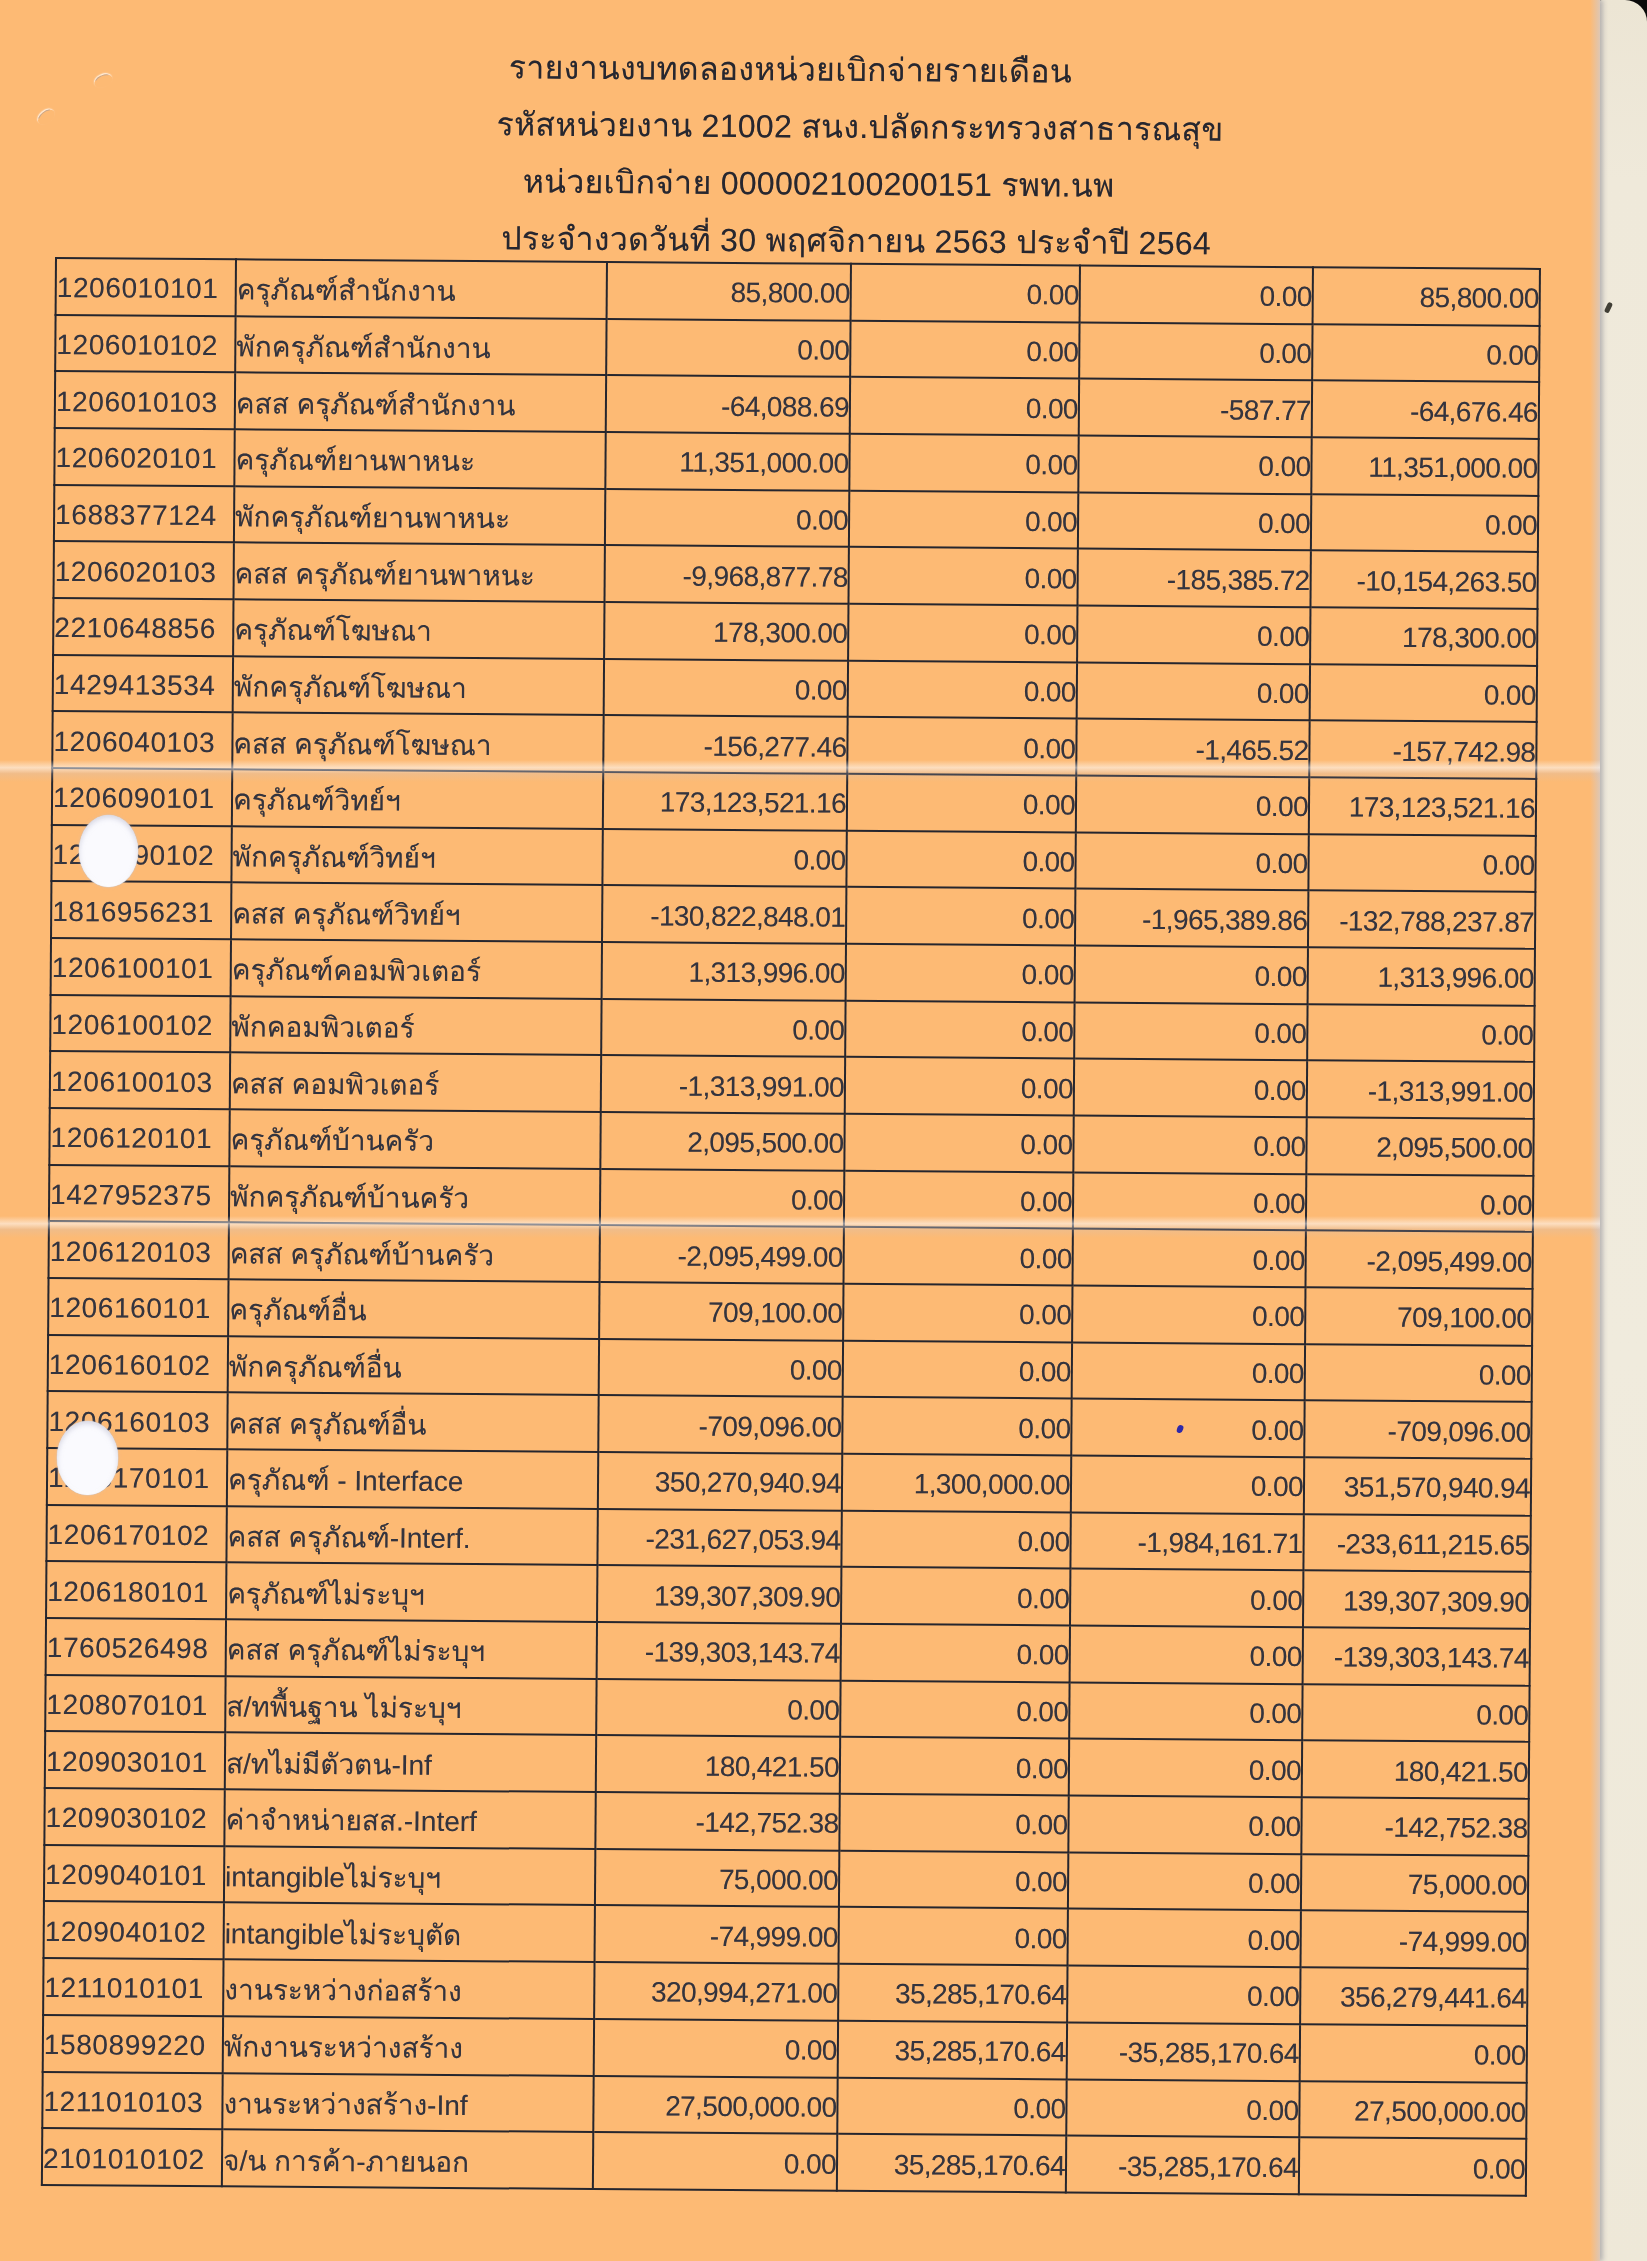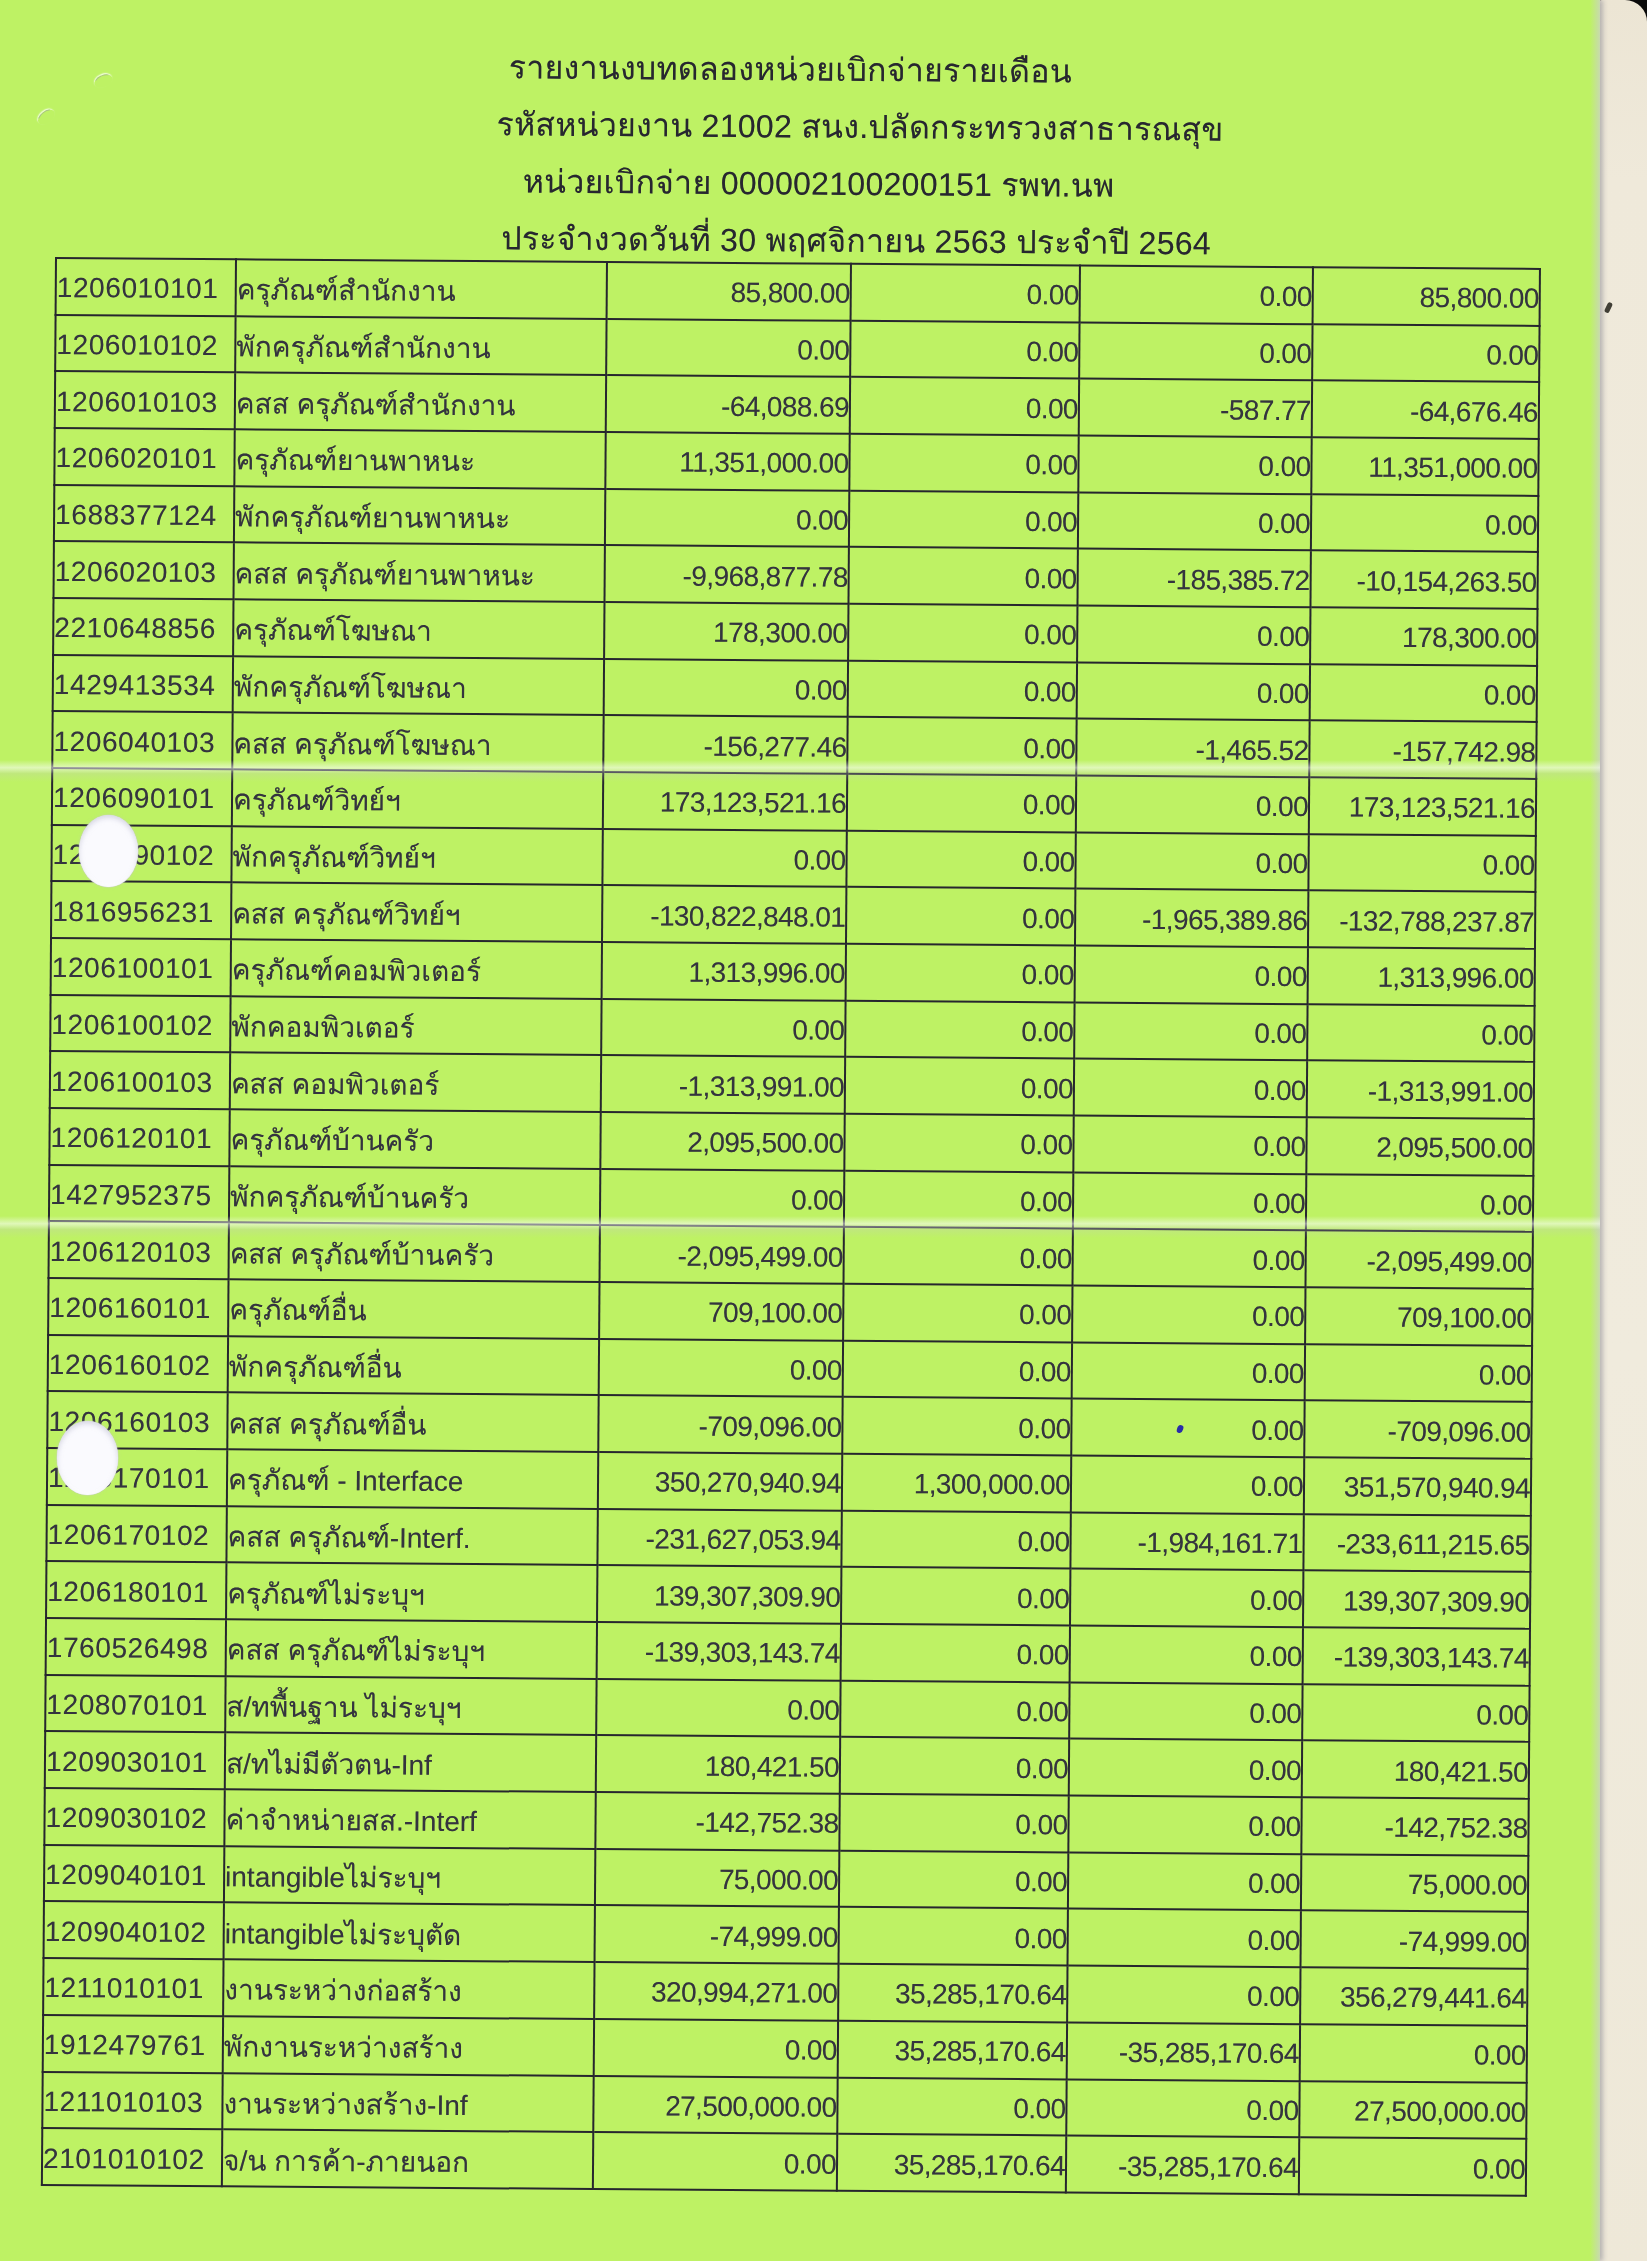--- a/index.html
+++ b/index.html
@@ -13,21 +13,21 @@
   }
   
   .scanner-black{position:absolute;top:0;right:0;width:62px;height:41px;background:#0a0a0a;}
   .scanner-backing{
     position:absolute;top:0;right:0;width:49px;height:100%;
     background:linear-gradient(to bottom,#ece5d4 0%,#efe9da 8%,#f0ebdd 60%,#eee8d8 100%);
     border-top-right-radius:22px;border-top-left-radius:3.9px;
   }
   .paper{
     position:absolute;top:0;left:0;width:1600px;height:2261px;
-    background:#bef264;
+    background:#fdba74;
     box-shadow:2.6px 0 4.5px rgba(120,120,135,.45);
   }
   .paper-edge-shade{
     position:absolute;top:0;right:0;width:10.3px;height:100%;
     background:linear-gradient(to right,rgba(226,226,233,0),rgba(205,205,214,.65));
   }
   .edge-mark{
     position:absolute;top:302px;right:37px;width:4.5px;height:11px;
     background:#413f36;border-radius:2.6px;transform:rotate(26deg);
   }
@@ -362,21 +362,21 @@
             </tr>
             <tr>
               <td class="code">1211010101</td>
               <td class="name">งานระหว่างก่อสร้าง</td>
               <td class="amt a1">320,994,271.00</td>
               <td class="amt a2">35,285,170.64</td>
               <td class="amt a3">0.00</td>
               <td class="amt a4">356,279,441.64</td>
             </tr>
             <tr>
-              <td class="code">1912479761</td>
+              <td class="code">1580899220</td>
               <td class="name">พักงานระหว่างสร้าง</td>
               <td class="amt a1">0.00</td>
               <td class="amt a2">35,285,170.64</td>
               <td class="amt a3">-35,285,170.64</td>
               <td class="amt a4">0.00</td>
             </tr>
             <tr>
               <td class="code">1211010103</td>
               <td class="name">งานระหว่างสร้าง-Inf</td>
               <td class="amt a1">27,500,000.00</td>

